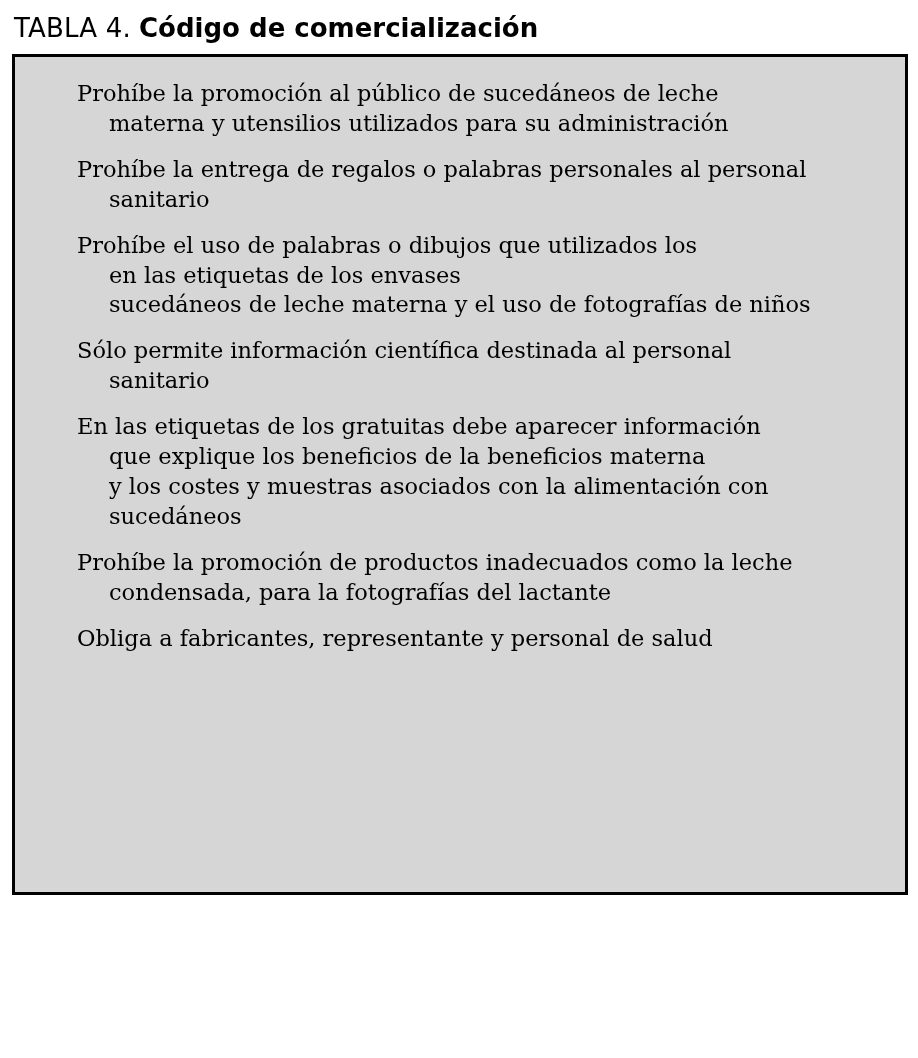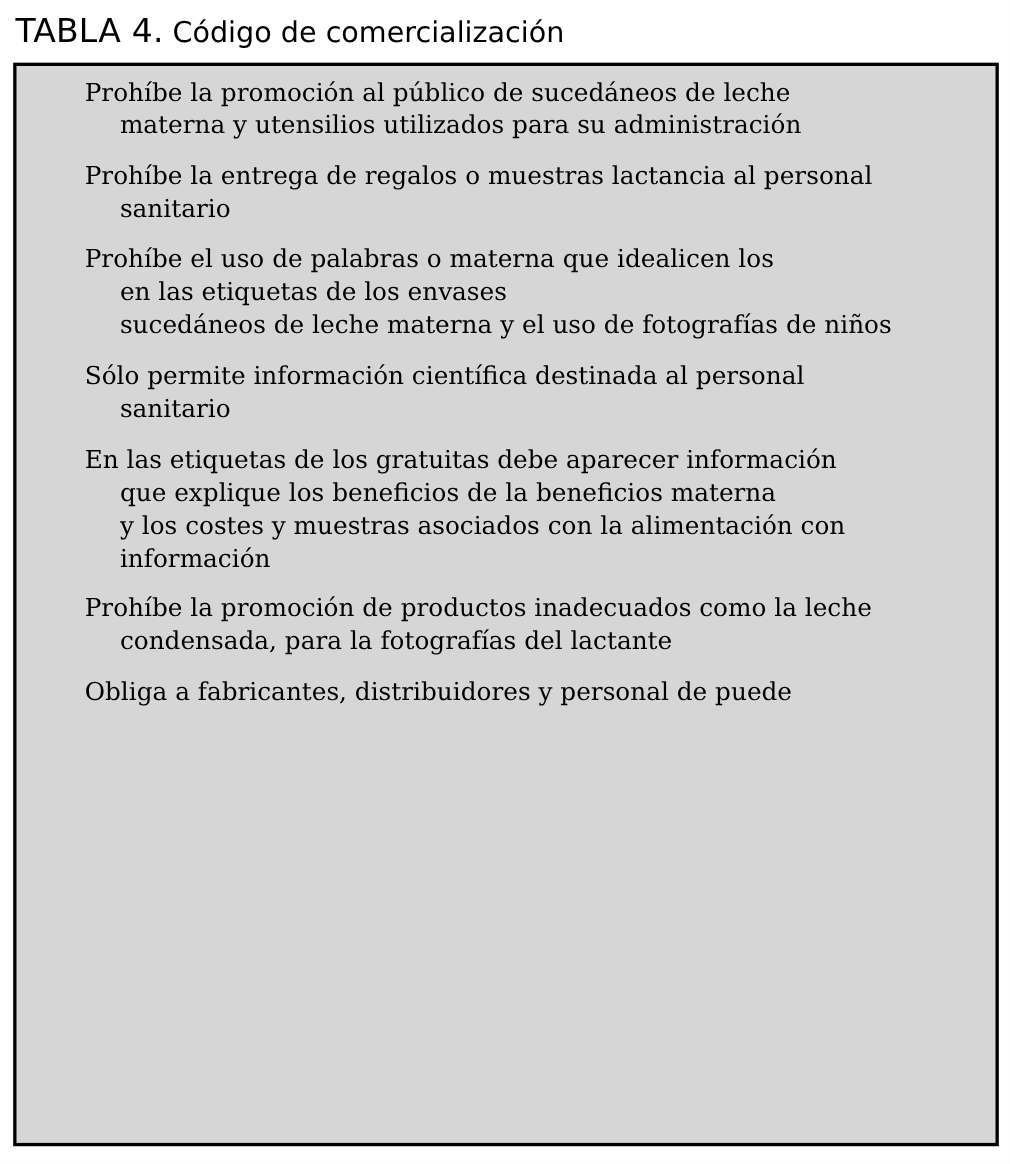--- a/index.html
+++ b/index.html
@@ -23,36 +23,36 @@
   }
   .caption {
     padding: 12px 0 10px 14px;
     font-size: 27px;
     line-height: 1.15;
     white-space: nowrap;
   }
   .caption .caption-label {
     font-family: "DejaVu Sans", "Liberation Sans", sans-serif;
     font-weight: normal;
-    font-size: 30px;
+    font-size: 26px;
     letter-spacing: 0.2px;
   }
   .caption .caption-title {
     font-family: "DejaVu Sans", "Liberation Sans", sans-serif;
-    font-weight: normal;
+    font-weight: bold;
     font-size: 26px;
     margin-left: 8px;
   }
   .table-box {
     margin: 0 10px 0 12px;
     border: 3px solid #000000;
     background: #d6d6d6;
-    height: 985px;
+    height: 841px;
     box-sizing: border-box;
-    padding: 11px 26px 10px 30px;
+    padding: 22px 26px 10px 30px;
     overflow: hidden;
   }
   .row {
     font-size: 22.5px;
     line-height: 1.33;
     margin-bottom: 16px;
     padding-left: 32px;
     text-indent: -32px;
   }
   .row:last-child {
@@ -75,40 +75,40 @@
   <div class="caption">
     <span class="caption-label">TABLA 4.</span><span class="caption-title">Código de comercialización</span>
   </div>
 
   <div class="table-box" id="table-body">
       <div class="row">
         <span class="line first">Prohíbe la promoción al público de sucedáneos de leche</span>
         <span class="line">materna y utensilios utilizados para su administración</span>
       </div>
       <div class="row">
-        <span class="line first">Prohíbe la entrega de regalos o muestras lactancia al personal</span>
+        <span class="line first">Prohíbe la entrega de regalos o palabras personales al personal</span>
         <span class="line">sanitario</span>
       </div>
       <div class="row">
-        <span class="line first">Prohíbe el uso de palabras o materna que idealicen los</span>
+        <span class="line first">Prohíbe el uso de palabras o dibujos que utilizados los</span>
         <span class="line">en las etiquetas de los envases</span>
         <span class="line">sucedáneos de leche materna y el uso de fotografías de niños</span>
       </div>
       <div class="row">
         <span class="line first">Sólo permite información científica destinada al personal</span>
         <span class="line">sanitario</span>
       </div>
       <div class="row">
         <span class="line first">En las etiquetas de los gratuitas debe aparecer información</span>
         <span class="line">que explique los beneficios de la beneficios materna</span>
         <span class="line">y los costes y muestras asociados con la alimentación con</span>
-        <span class="line">información</span>
+        <span class="line">sucedáneos</span>
       </div>
       <div class="row">
         <span class="line first">Prohíbe la promoción de productos inadecuados como la leche</span>
         <span class="line">condensada, para la fotografías del lactante</span>
       </div>
       <div class="row">
-        <span class="line first">Obliga a fabricantes, distribuidores y personal de puede</span>
+        <span class="line first">Obliga a fabricantes, representante y personal de salud</span>
       </div>
     </div>
 
 </div>
 
 </body></html>

